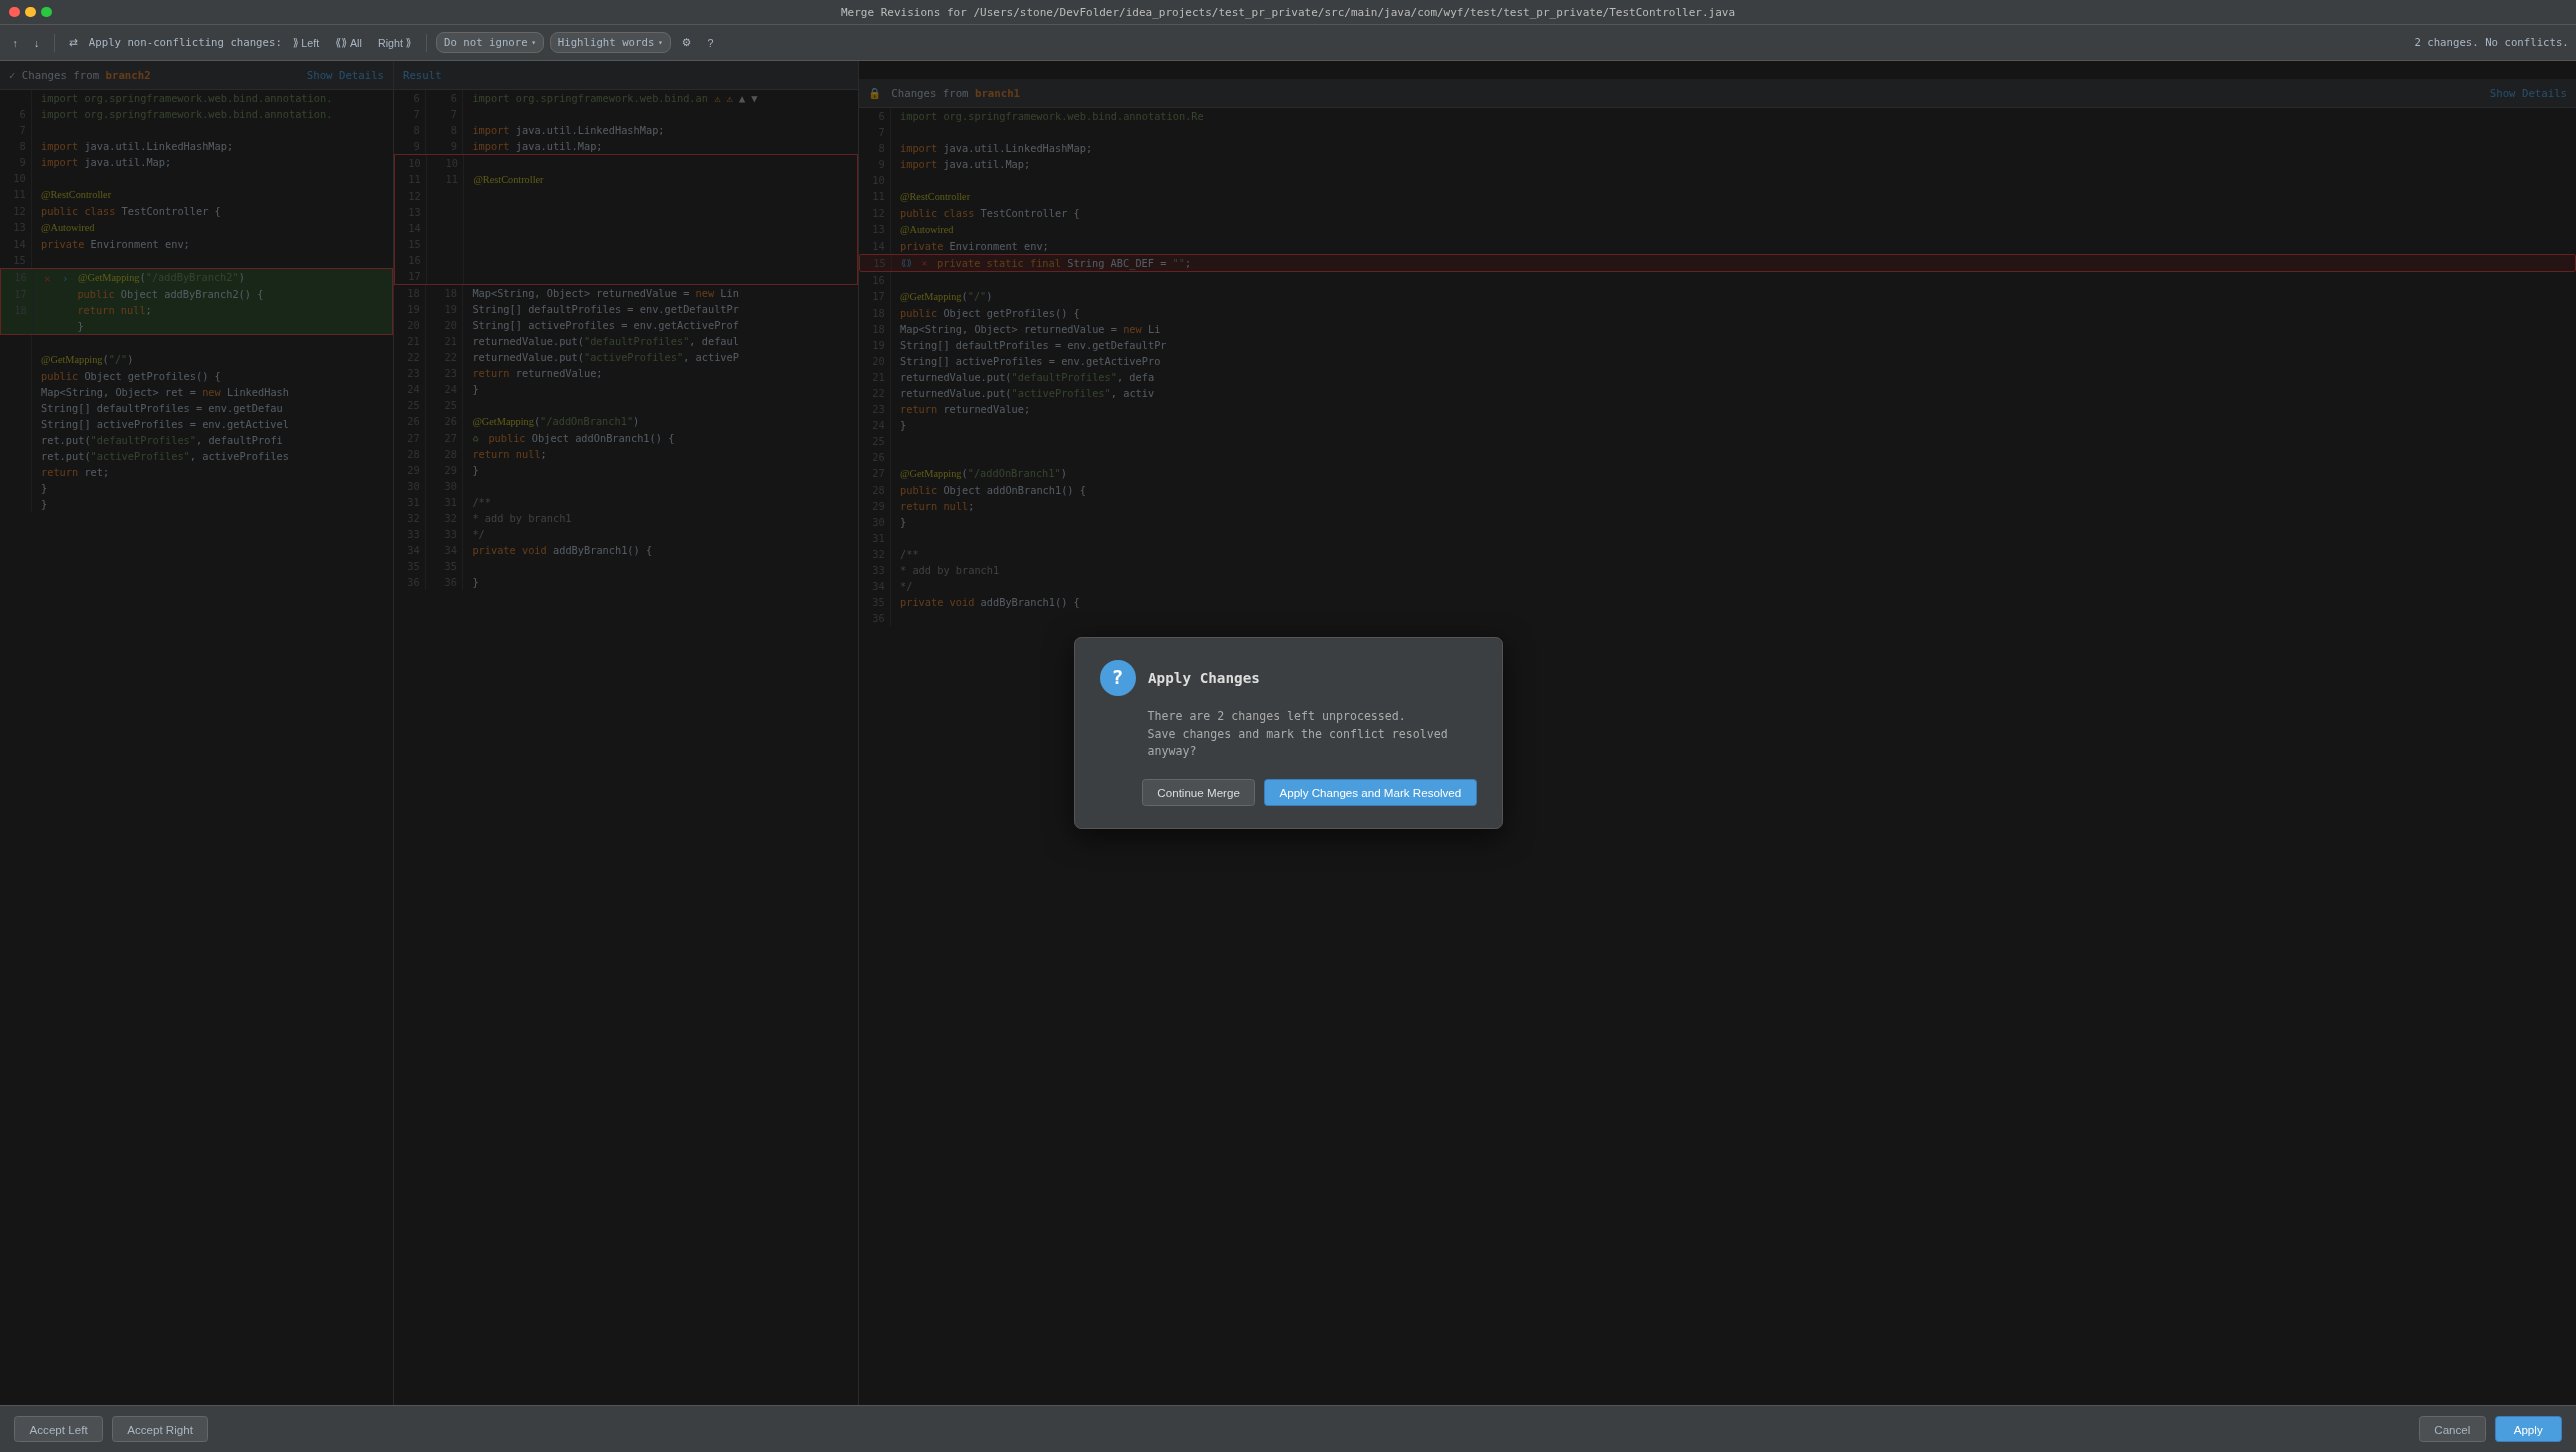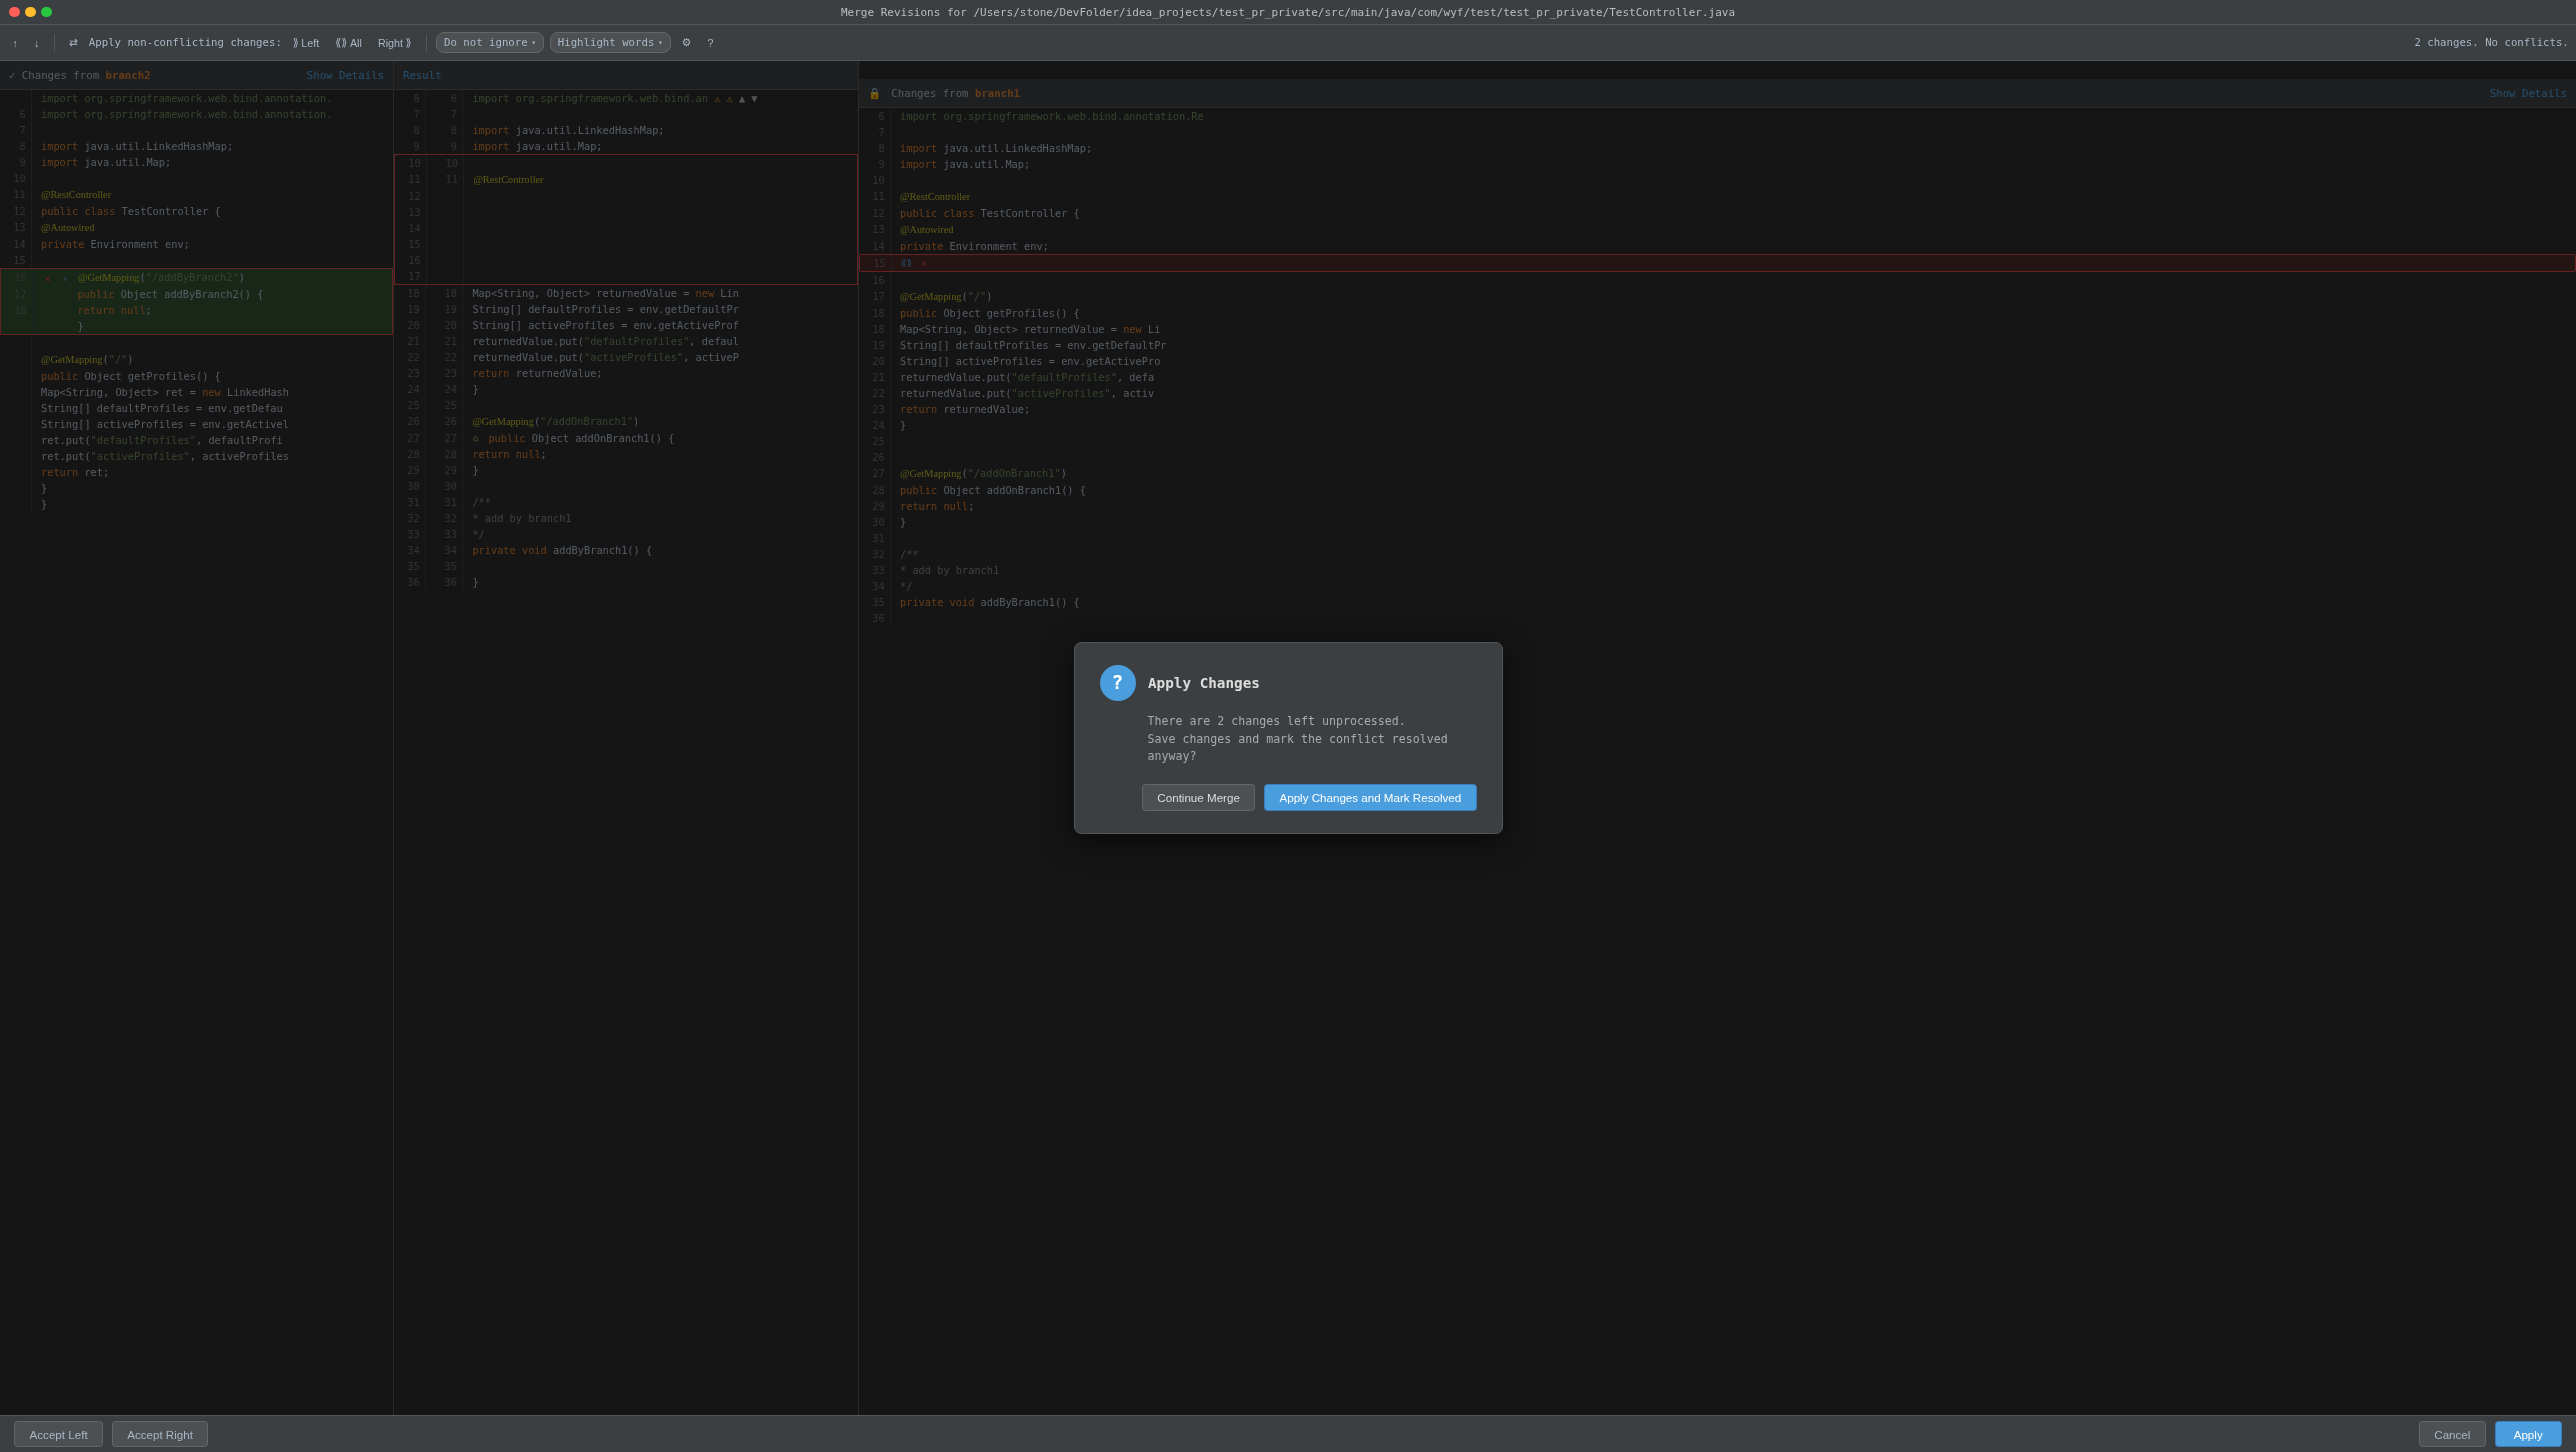--- a/index.html
+++ b/index.html
@@ -145,21 +145,21 @@
     
     .kw { color: #cc7832; }
     .ann { color: #bbb529; font-family: Liberation Serif, serif; }
     .str { color: #6a8759; }
     .cm { color: #808080; }
     .line-highlight-green { background: rgba(57, 113, 57, 0.5); }
 
     
     .bottom-bar {
       background: #3c3f41;
-      height: 37px;
+      height: 47px;
       display: flex;
       align-items: center;
       padding: 0 14.3px;
       gap: 9px;
       border-top: 0.9px solid #555;
       flex-shrink: 0;
       justify-content: space-between;
     }
     .bottom-left { display: flex; gap: 9px; }
     .bottom-right { display: flex; gap: 9px; }
@@ -653,20 +653,21 @@
       </div>
       <div class="code-line">
         <span class="line-num">14</span>
         <span class="line-content">    <span class="kw">private</span> Environment env;</span>
       </div>
 
       <div style="border: 0.9px solid #cc4444; border-radius: 1.8px; display: flex; background: rgba(120,40,40,0.4);">
         <span class="line-num" style="color:#606366; width:32px; text-align:right; padding-right:5.4px; border-right:0.9px solid #3c3f41; margin-right:5.4px; flex-shrink:0">15</span>
         <span style="width:18px; display:inline-flex; align-items:center; justify-content:center; color:#4a9edd; cursor:pointer; font-size:9px;">⟪⟫</span>
         <span style="width:18px; display:inline-flex; align-items:center; justify-content:center; color:#cc4444; cursor:pointer; font-size:9px;">✕</span>
+        <span class="line-content"><span class="kw">private static final</span> String ABC_DEF = <span class="str">""</span>;</span>
       </div>
       <div class="code-line">
         <span class="line-num">16</span>
         <span class="line-content"></span>
       </div>
       <div class="code-line">
         <span class="line-num">17</span>
         <span class="line-content">    <span class="ann">@GetMapping</span>(<span class="str">"/"</span>)</span>
       </div>
       <div class="code-line">

